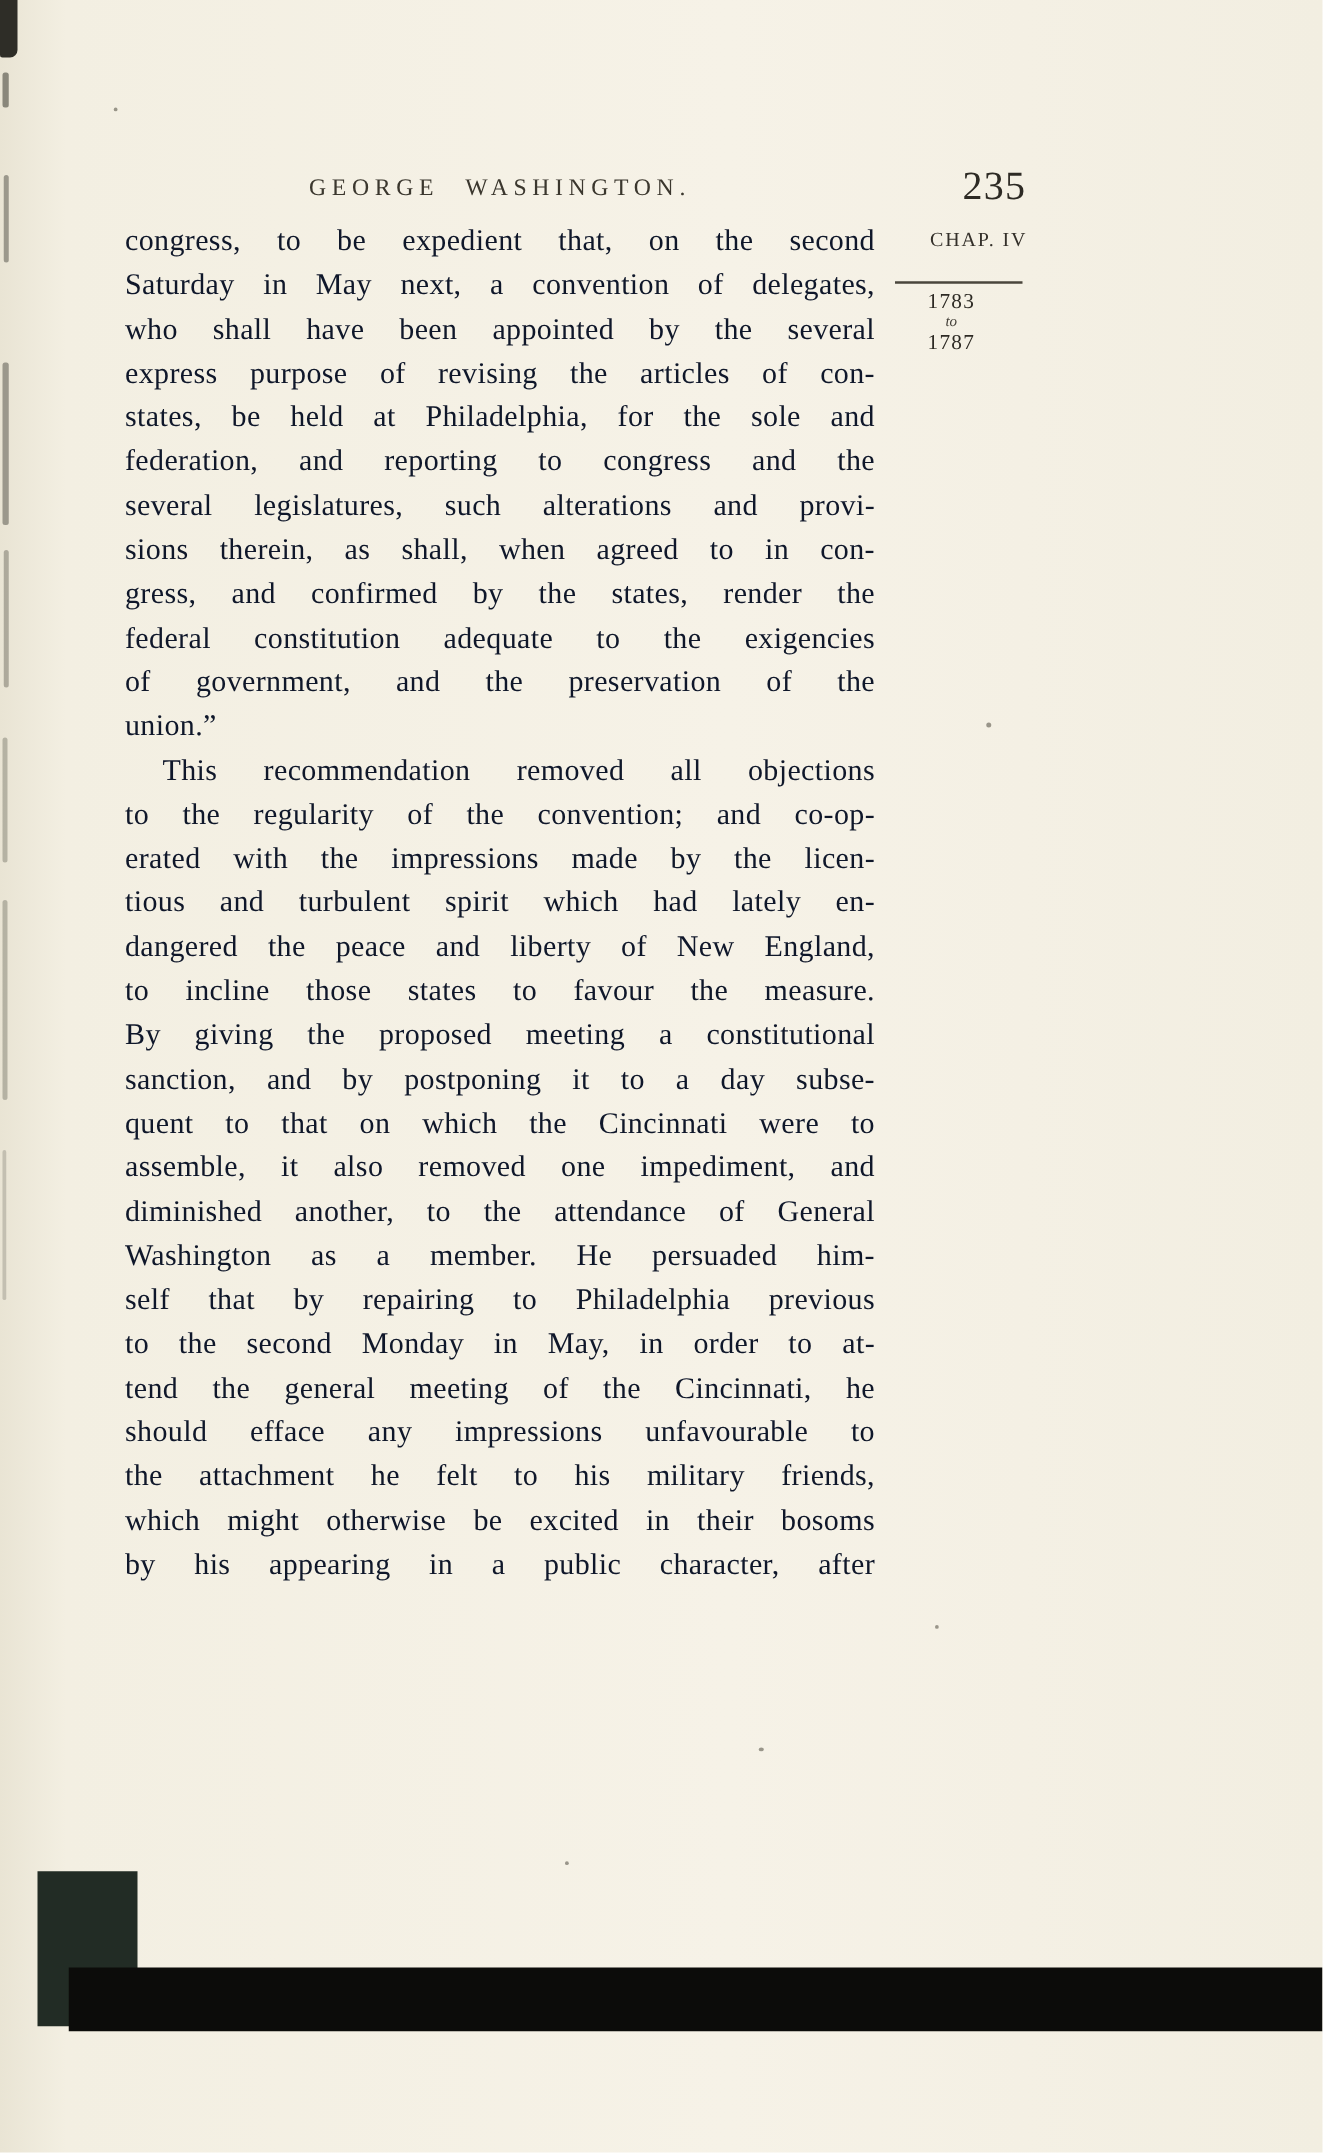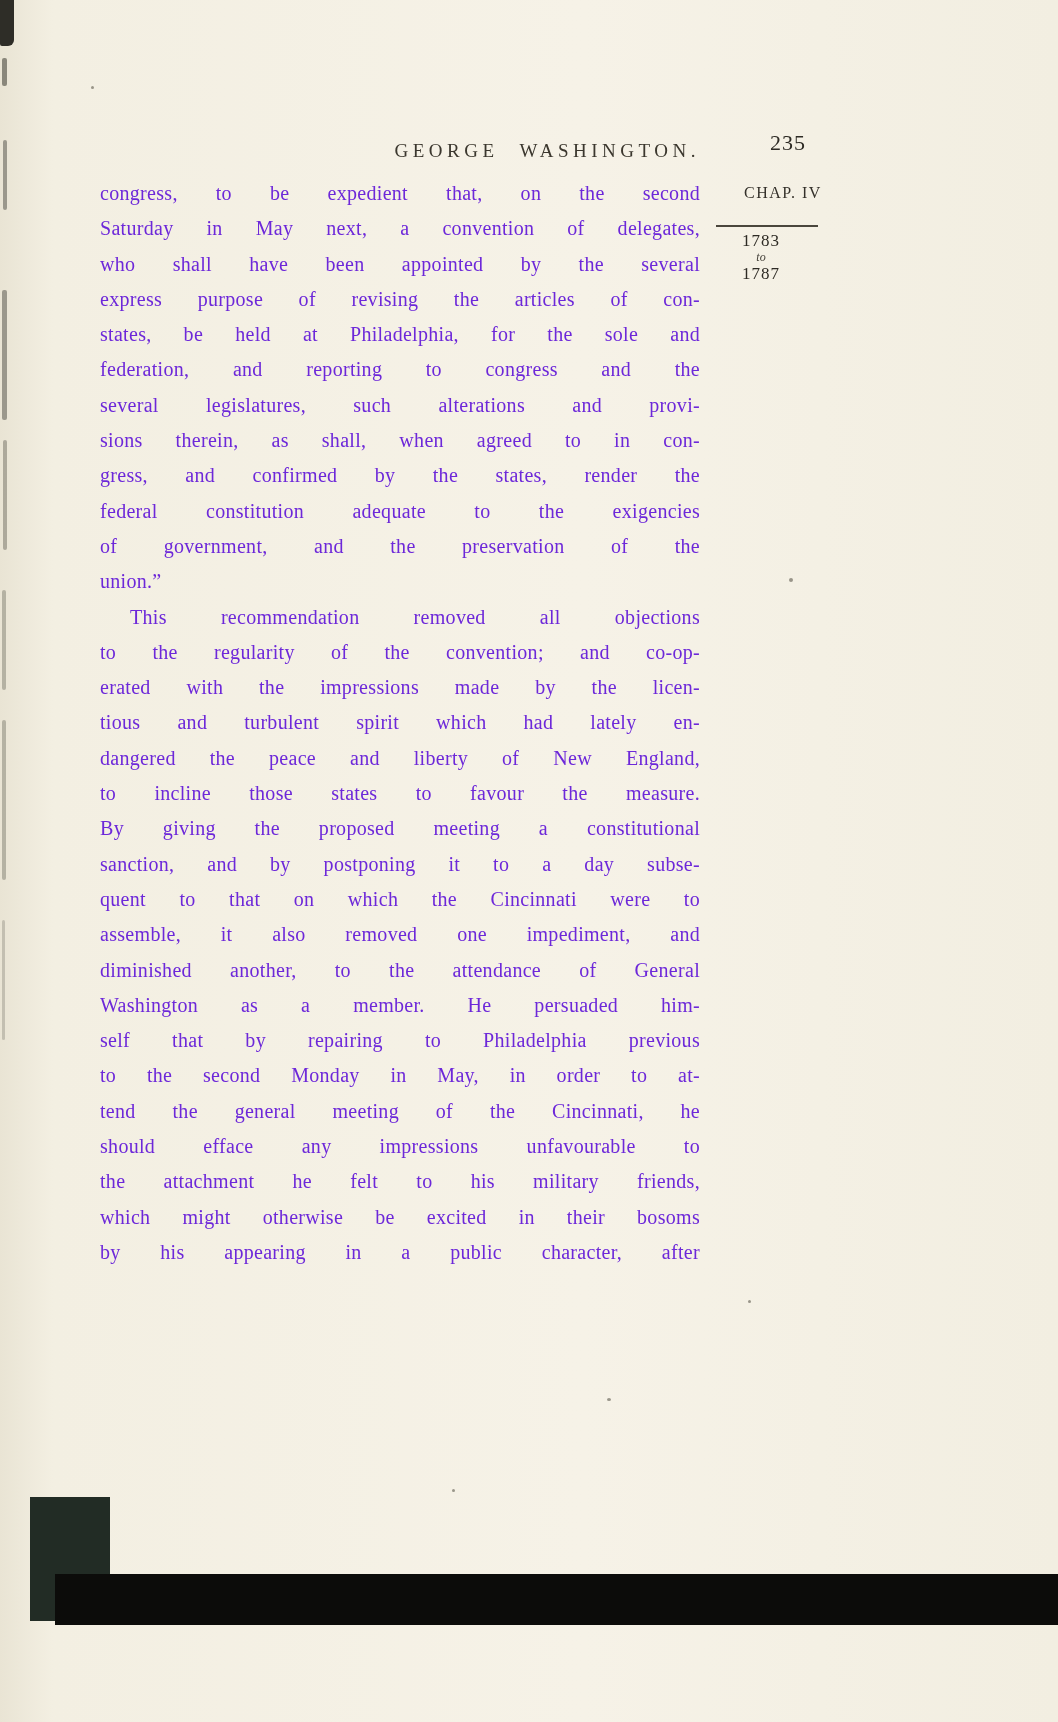--- a/index.html
+++ b/index.html
@@ -8,27 +8,27 @@
     position: relative;
     background: linear-gradient(90deg, #e9e4d4 0%, #f3efe2 5%, #f6f2e7 55%, #f2eee1 100%);
     overflow: hidden;
     font-family: "Liberation Serif", serif;
   }
   .page { position: absolute; inset: 0; }
 
   
   .header-title {
     position: absolute; left: 100px; top: 140px; width: 600px;
-    text-align: right;
+    text-align: center;
     font-size: 19px; letter-spacing: 4.5px; word-spacing: 12px;
     color: #3b372e;
   }
   .page-number {
     position: absolute; left: 770px; top: 130px; width: 60px;
-    font-size: 22px; color: #2d2a24; letter-spacing: 1px;
+    font-size: 32px; color: #2d2a24; letter-spacing: 1px;
   }
 
   
   .margin-chapter {
     position: absolute; left: 744px; top: 184px; width: 102px;
     font-size: 16px; letter-spacing: 1.5px; color: #34302a;
   }
   .margin-rule {
     position: absolute; left: 716px; top: 225px; width: 102px; height: 2px;
     background: #4a463c;
@@ -36,22 +36,22 @@
   .margin-years {
     position: absolute; left: 716px; top: 230px; width: 90px;
     text-align: center; color: #2d2a24;
   }
   .year { font-size: 17px; line-height: 22px; letter-spacing: 1px; }
   .year-to { font-size: 12px; line-height: 11px; font-style: italic; color: #45413a; }
 
   
   .text-block { position: absolute; left: 100px; top: 176px; width: 600px; }
   .textline {
-    font-size: 20px; line-height: 35.3px;
-    color: #6d28d9;
+    font-size: 24px; line-height: 35.3px;
+    color: #0f172a;
     text-align: justify; text-align-last: justify;
     letter-spacing: 0.3px;
     white-space: normal;
   }
   .textline.para-last { text-align: right; text-align-last: left; }
   .textline.indent { text-indent: 30px; }
 
   
   .corner-mark { position: absolute; left: 0; top: 0; width: 14px; height: 46px; background: #2e2d27; border-radius: 0 0 6px 2px; }
   .edge-mark { position: absolute; background: #3b3a32; border-radius: 2px; }

